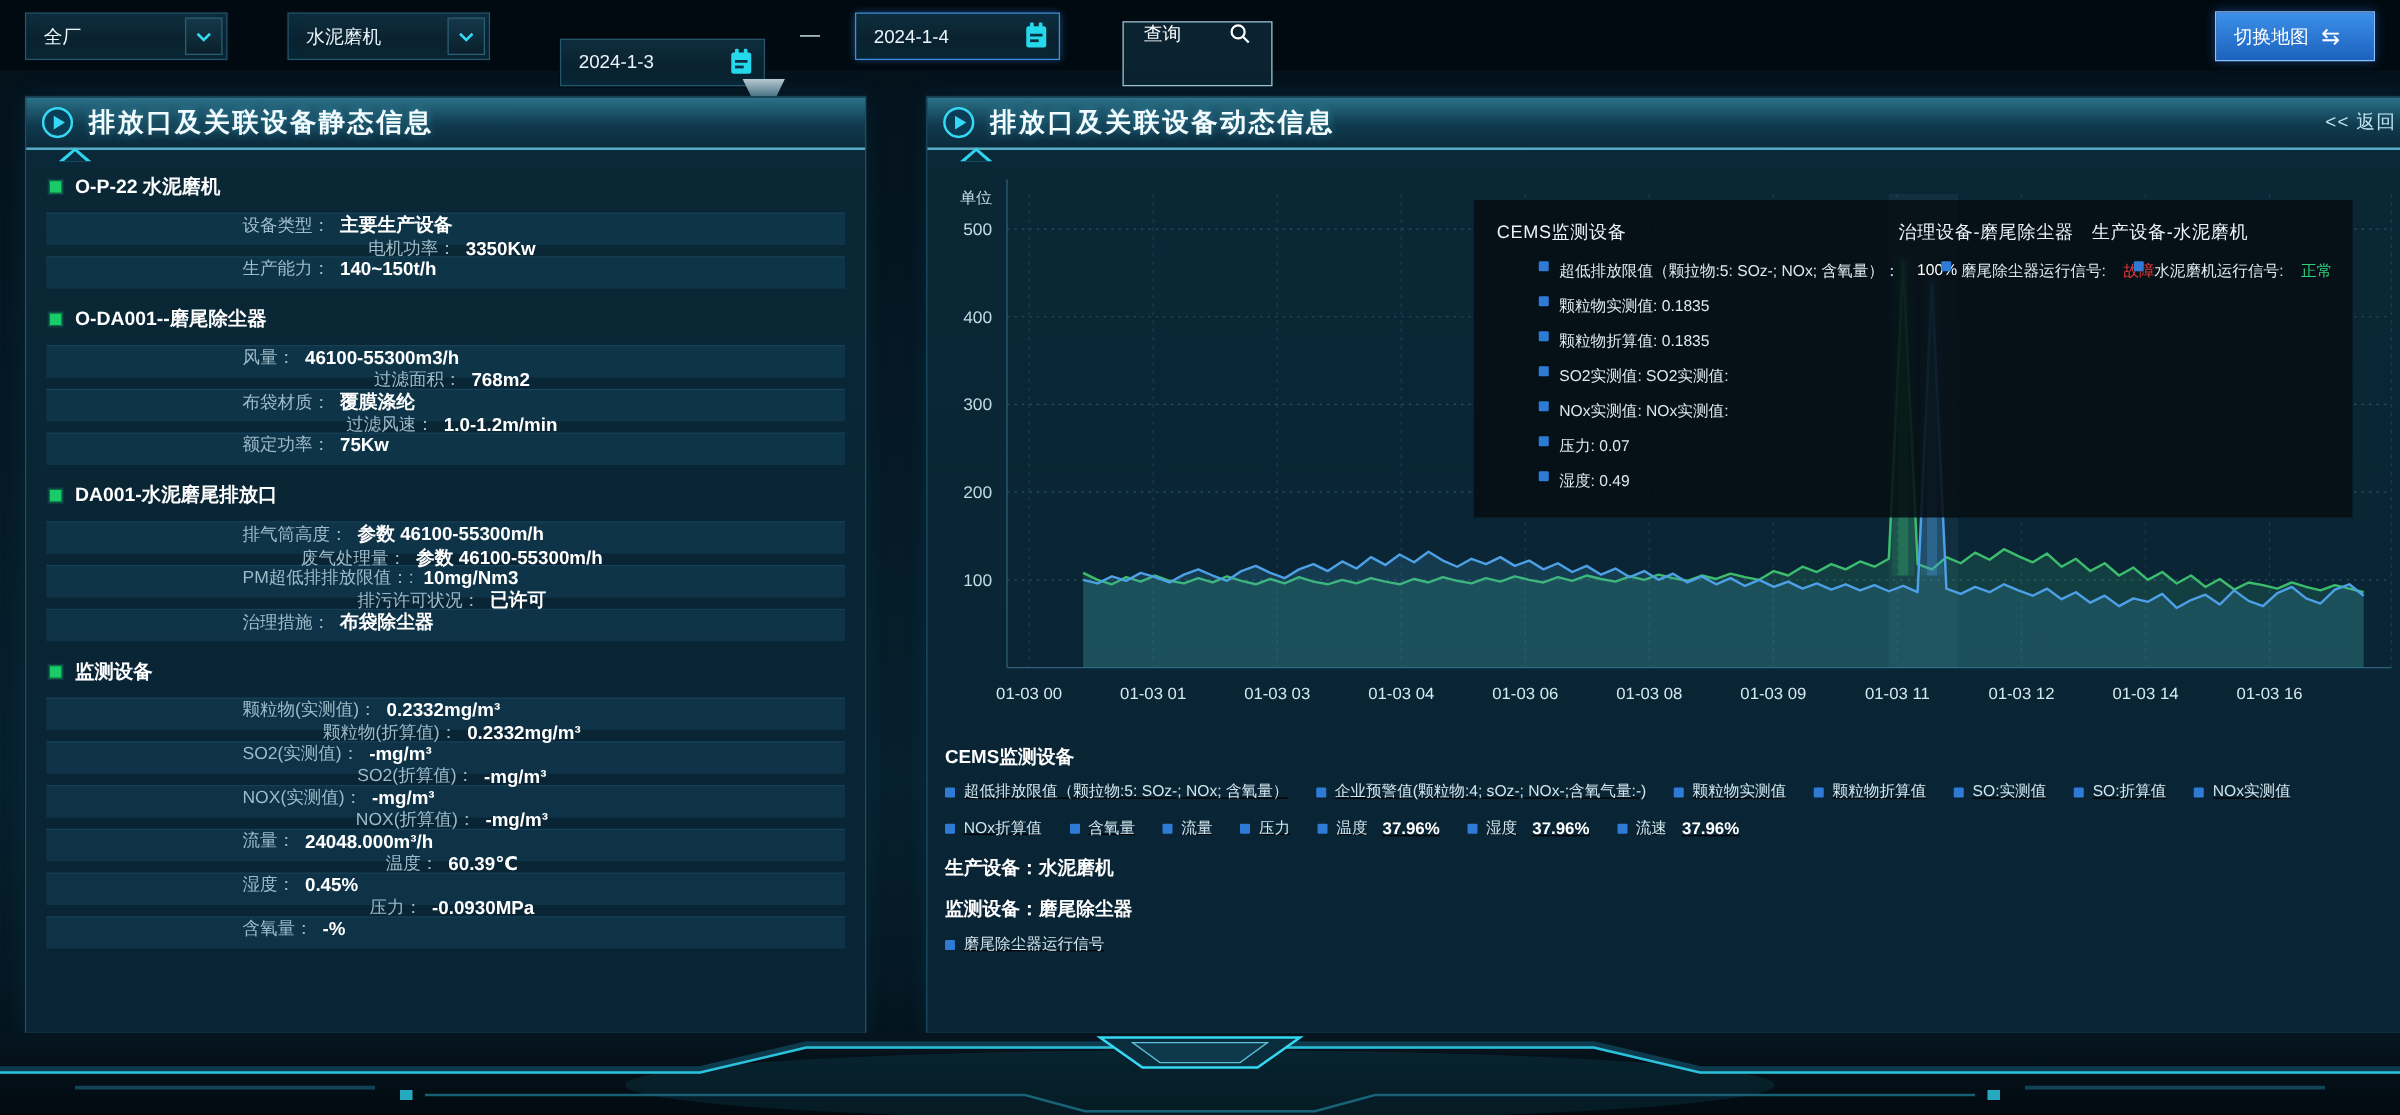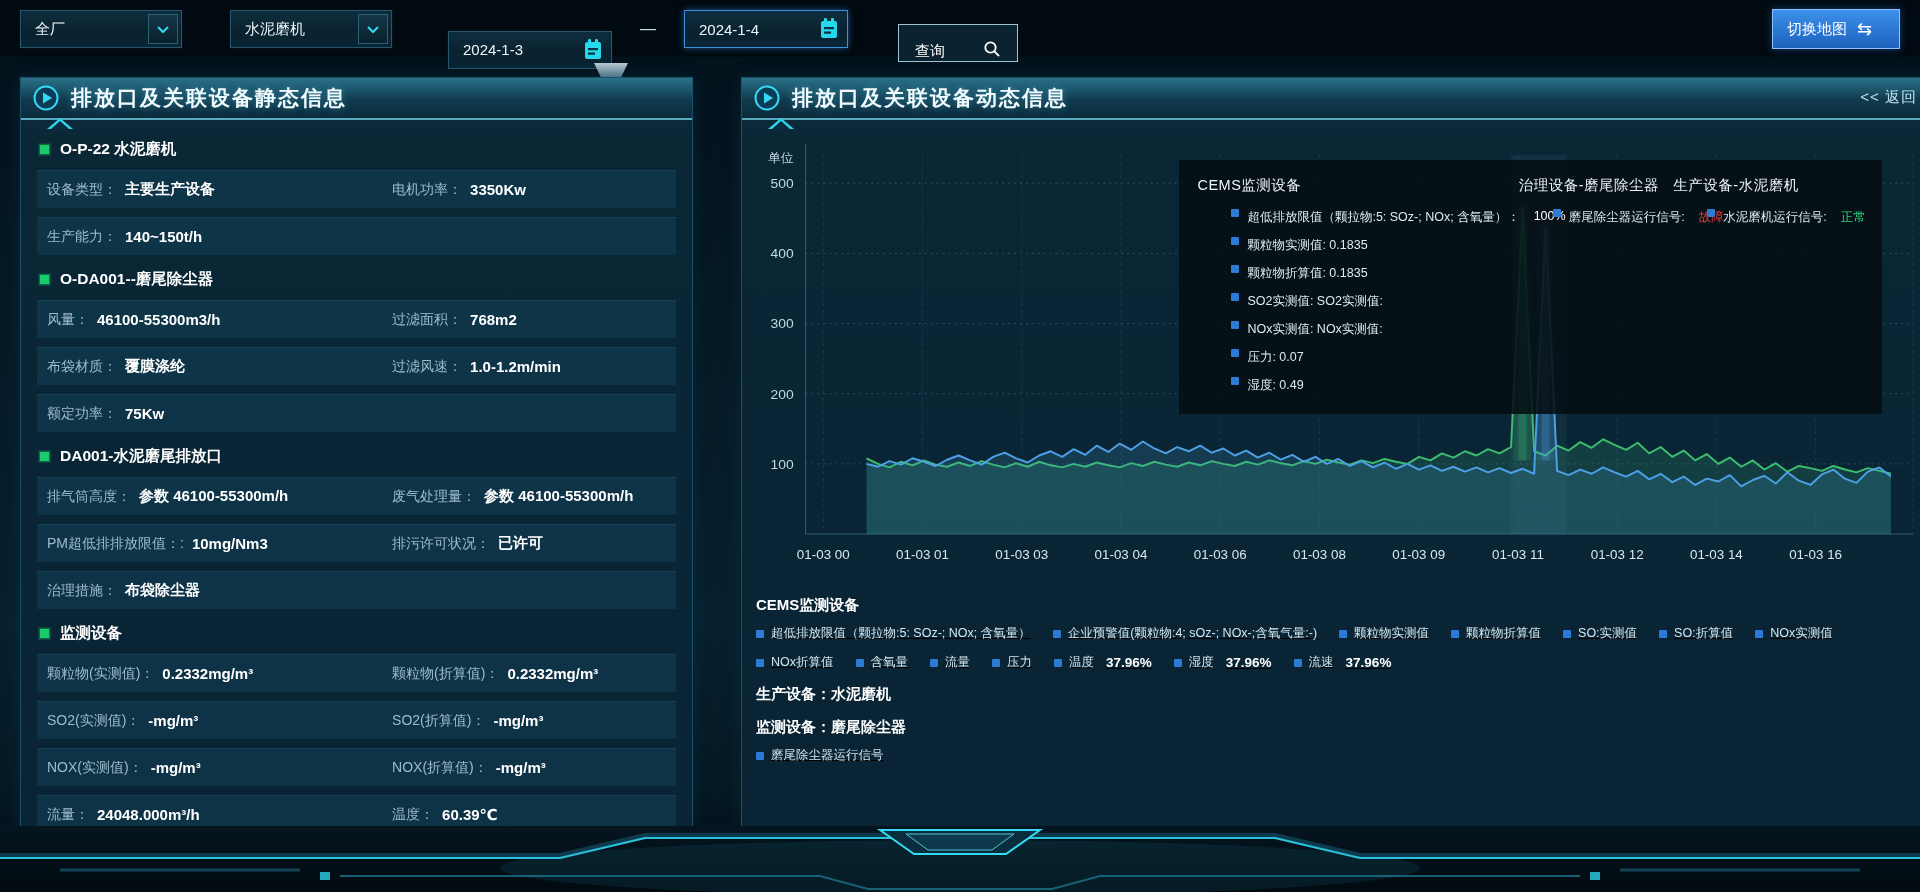--- a/index.html
+++ b/index.html
@@ -15,21 +15,21 @@
   .sel{width:162px;padding-left:14px;justify-content:space-between;cursor:pointer;}
   .sel + .sel{margin-left:32px;}
   .sel-btn{width:30px;height:30px;margin-right:3px;background:linear-gradient(180deg,#14384a,#0a1f2b);
        border:1px solid #2c6075;display:flex;align-items:center;justify-content:center;}
   .date{width:164px;padding-left:14px;justify-content:space-between;}
   .date .cal{margin-right:7px;display:flex;}
   .date.d1{margin-left:40px;margin-top:41px;}
   .date.focused{border:1px solid #3f8fe0;box-shadow:0 0 6px rgba(60,140,230,.55), inset 0 0 10px rgba(0,40,60,.6);}
   .dash{color:#cfe6ee;font-size:16px;margin:0 12px;}
   .query{width:120px;margin-left:34px;border:1px solid #9fc6d4;background:#0b2230;color:#fff;
-       display:flex;align-items:flex-end;justify-content:space-between;padding:0 16px;font-size:15px;cursor:pointer;height:38px;margin-top:28px;}
+       display:flex;align-items:flex-start;justify-content:space-between;padding:0 16px;font-size:15px;cursor:pointer;height:52px;margin-top:28px;}
   .switch-map{margin-left:auto;height:40px;min-width:128px;padding:0 14px;cursor:pointer;
        background:linear-gradient(180deg,#3c90ea,#1d62bd);border:1px solid #8cc0ff;color:#fff;
        font-size:15px;display:flex;align-items:center;gap:10px;box-shadow:0 0 8px rgba(40,110,210,.5);}
   .swap-glyph{font-size:18px;line-height:1;}
 
   
   .panel{position:absolute;top:77px;height:750px;background:linear-gradient(180deg,#0d2e40 0,#0a2736 60px,#092434 100%);
        border:1px solid #1c5068;box-shadow:0 0 0 1px #071d29,0 0 18px rgba(0,120,160,.15);}
   .panel.left{left:20px;width:673px;}
   .panel.right{left:741px;width:1193px;}
@@ -47,21 +47,21 @@
        background:linear-gradient(180deg,#b9c9d2,#4a7486);
        clip-path:polygon(0 0,100% 0,80% 100%,20% 100%);box-shadow:0 0 6px rgba(120,220,240,.5);}
   .back{position:absolute;right:16px;top:10px;color:#bfe2ef;font-size:15px;cursor:pointer;text-decoration:none;letter-spacing:1px;}
 
   
   .p-body{padding:12px 16px 0 16px;}
   .sec-title{display:flex;align-items:center;height:30px;margin:2px 0 6px 0;}
   .bullet{width:11px;height:11px;background:#19cb69;border:1px solid #0c6b3e;outline:1px solid #0e3d46;margin-left:2px;}
   .sec-text{margin-left:10px;color:#fff;font-size:15.5px;font-weight:700;}
   .info-row{display:flex;background:rgba(19,64,88,.55);border-top:1px solid rgba(60,130,160,.18);
-       height:38px;margin-bottom:9px;align-items:center;}
+       height:26px;margin-bottom:9px;align-items:center;flex-direction:column;}
   .cell{display:flex;align-items:center;gap:8px;padding-left:10px;}
   .cell.c1{width:54%;}
   .cell.c2{flex:1;}
   .lab{color:#9dbcca;font-size:14px;white-space:nowrap;}
   .val{color:#fff;font-size:15px;font-weight:700;white-space:nowrap;}
 
   
   .chart-wrap{position:relative;margin:14px 10px 0 10px;height:452px;}
   .chart-wrap svg{width:100%;height:100%;display:block;}
   .tooltip{position:absolute;left:36.5%;top:26px;width:60%;height:254px;

